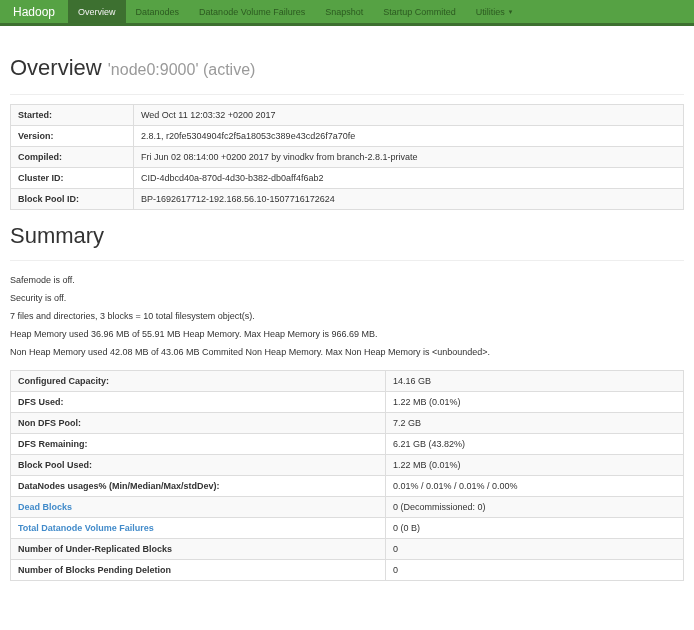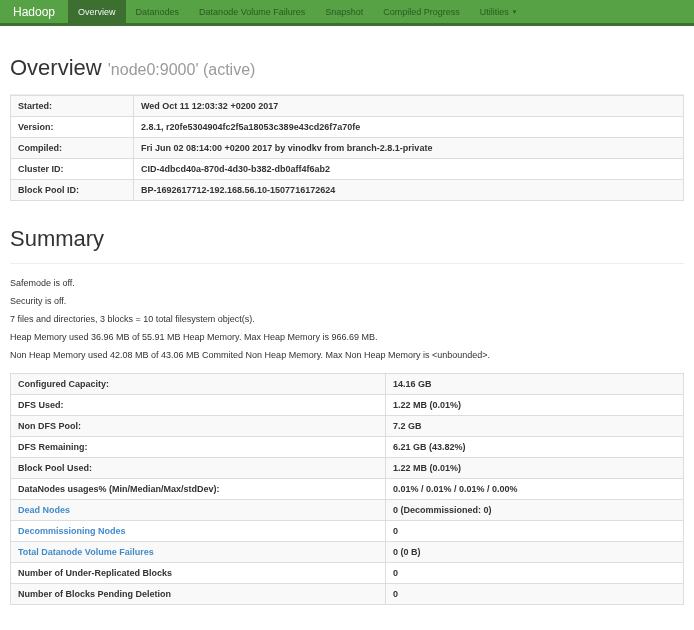--- a/index.html
+++ b/index.html
@@ -25,31 +25,31 @@
     display: flex; align-items: center; padding: 0 10px;
     color: #2c5a20; font-size: 9px; cursor: pointer; white-space: nowrap;
   }
   .nav-item.active { background: #3d7030; color: #f2f2f2; }
   .caret { margin-left: 4px; font-size: 7px; color: #2c5a20; }
   
   .container { padding: 0 10px; }
   h1 { font-size: 22px; font-weight: normal; color: #333; margin: 0; line-height: 26px; }
   h1 small { font-size: 16px; color: #9a9a9a; font-weight: normal; }
   .h-overview { margin-top: 29px; }
-  .h-summary  { margin-top: 25px; }
+  .h-summary  { margin-top: 13px; }
   hr { border: 0; border-top: 1px solid #eee; margin: 11px 0 0 0; }
   p { margin: 0 0 6px 0; line-height: 12px; }
   .paras { margin-top: 13px; margin-bottom: 12px; }
   
   table { border-collapse: collapse; width: 674px; background: #fff; }
-  .tbl-overview { margin-top: 0; }
+  .tbl-overview { margin-top: 9px; }
   th, td {
     border: 1px solid #ddd; padding: 4px 7px;
     text-align: left; vertical-align: top;
-    font-size: 9px; line-height: 12px; font-weight: bold;
+    font-size: 9px; line-height: 12px;
   }
   th { font-weight: bold; }
   tbody tr:nth-child(odd) { background: #f9f9f9; }
   .tbl-overview th { width: 123px; }
   .tbl-summary  th { width: 375px; }
   a { color: #428bca; text-decoration: none; cursor: pointer; text-align: right; }
 </style>
 </head>
 <body>
 
@@ -62,21 +62,21 @@
     <li class="nav-item">
       <span>Datanodes</span>
     </li>
     <li class="nav-item">
       <span>Datanode Volume Failures</span>
     </li>
     <li class="nav-item">
       <span>Snapshot</span>
     </li>
     <li class="nav-item">
-      <span>Compiled Progress</span>
+      <span>Startup Commited</span>
     </li>
     <li class="nav-item">
       <span>Utilities</span>
       <span class="caret">▾</span>
     </li>
   </ul>
 </nav>
 
 <main class="container">
 
@@ -143,29 +143,23 @@
       <tr>
         <th>Block Pool Used:</th>
         <td>1.22 MB (0.01%)</td>
       </tr>
       <tr>
         <th>DataNodes usages% (Min/Median/Max/stdDev):</th>
         <td>0.01% / 0.01% / 0.01% / 0.00%</td>
       </tr>
       <tr>
         <th>
-          <a>Dead Nodes</a>
+          <a>Dead Blocks</a>
         </th>
         <td>0 (Decommissioned: 0)</td>
-      </tr>
-      <tr>
-        <th>
-          <a>Decommissioning Nodes</a>
-        </th>
-        <td>0</td>
       </tr>
       <tr>
         <th>
           <a>Total Datanode Volume Failures</a>
         </th>
         <td>0 (0 B)</td>
       </tr>
       <tr>
         <th>Number of Under-Replicated Blocks</th>
         <td>0</td>

